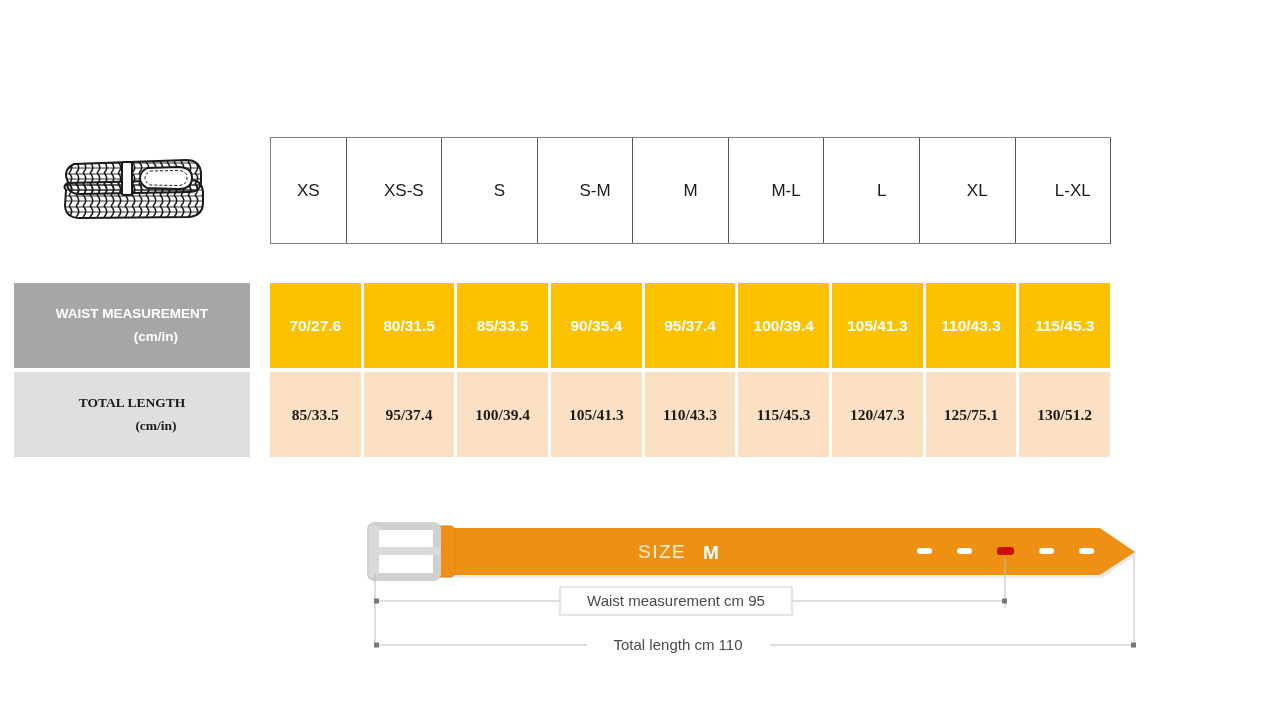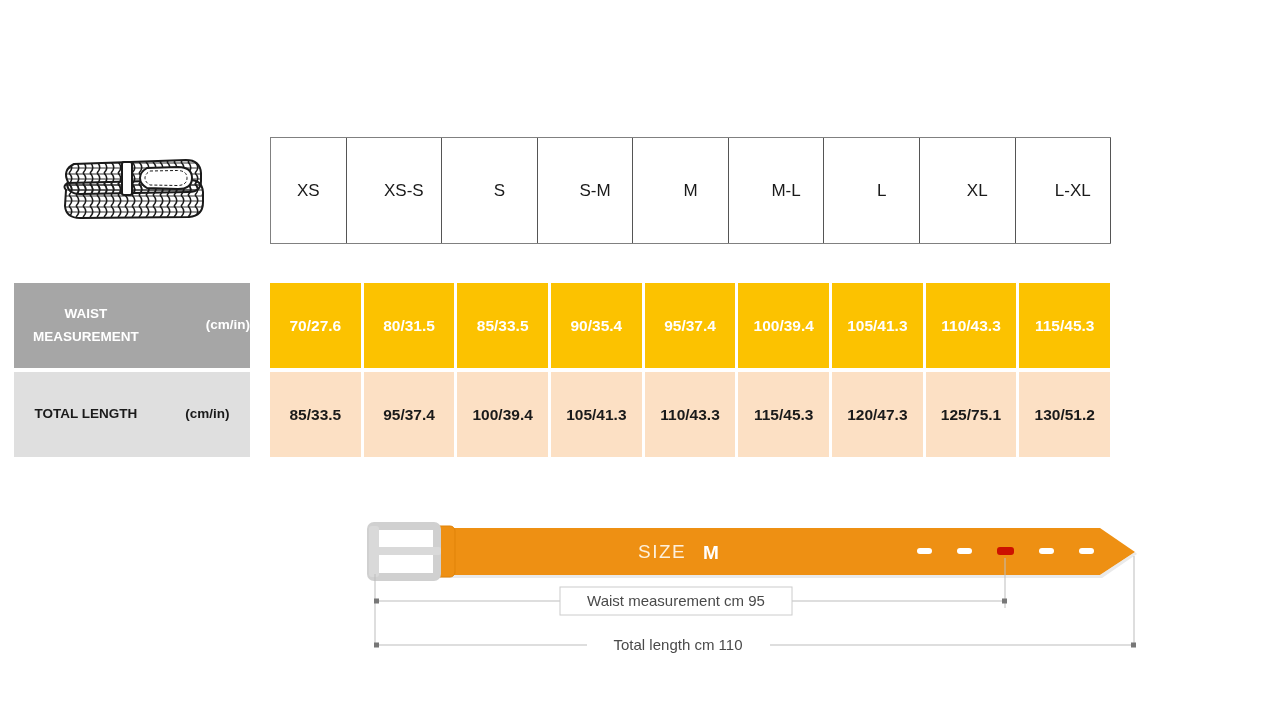--- a/index.html
+++ b/index.html
@@ -50,25 +50,26 @@
   }
 
   
   .measure-row {
     position: absolute;
     left: 14px;
     display: flex;
     align-items: stretch;
   }
   #row-waist { top: 283px; height: 85px; }
-  #row-length { top: 372px; height: 85px; }
+  #row-length { top: 372px; height: 85px; font-family: Liberation Serif, serif; }
 
   .row-label {
     width: 236px;
     display: flex;
+    flex-direction: column;
     align-items: center;
     justify-content: center;
     text-align: center;
     font-weight: bold;
     font-size: 13.5px;
     line-height: 1.65;
     box-sizing: border-box;
   }
   #label-waist {
     background: #a6a6a6;

